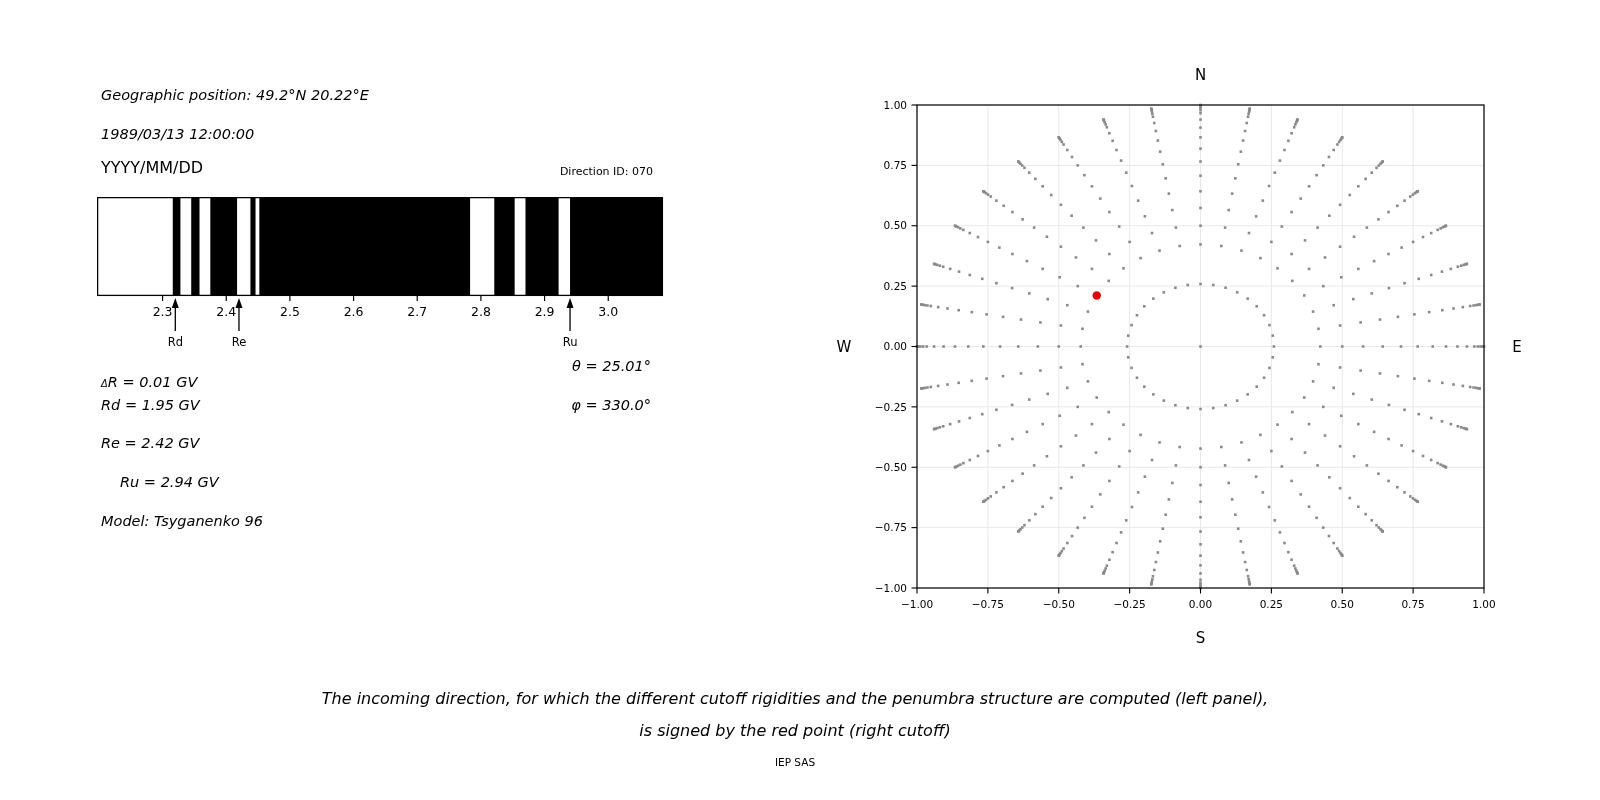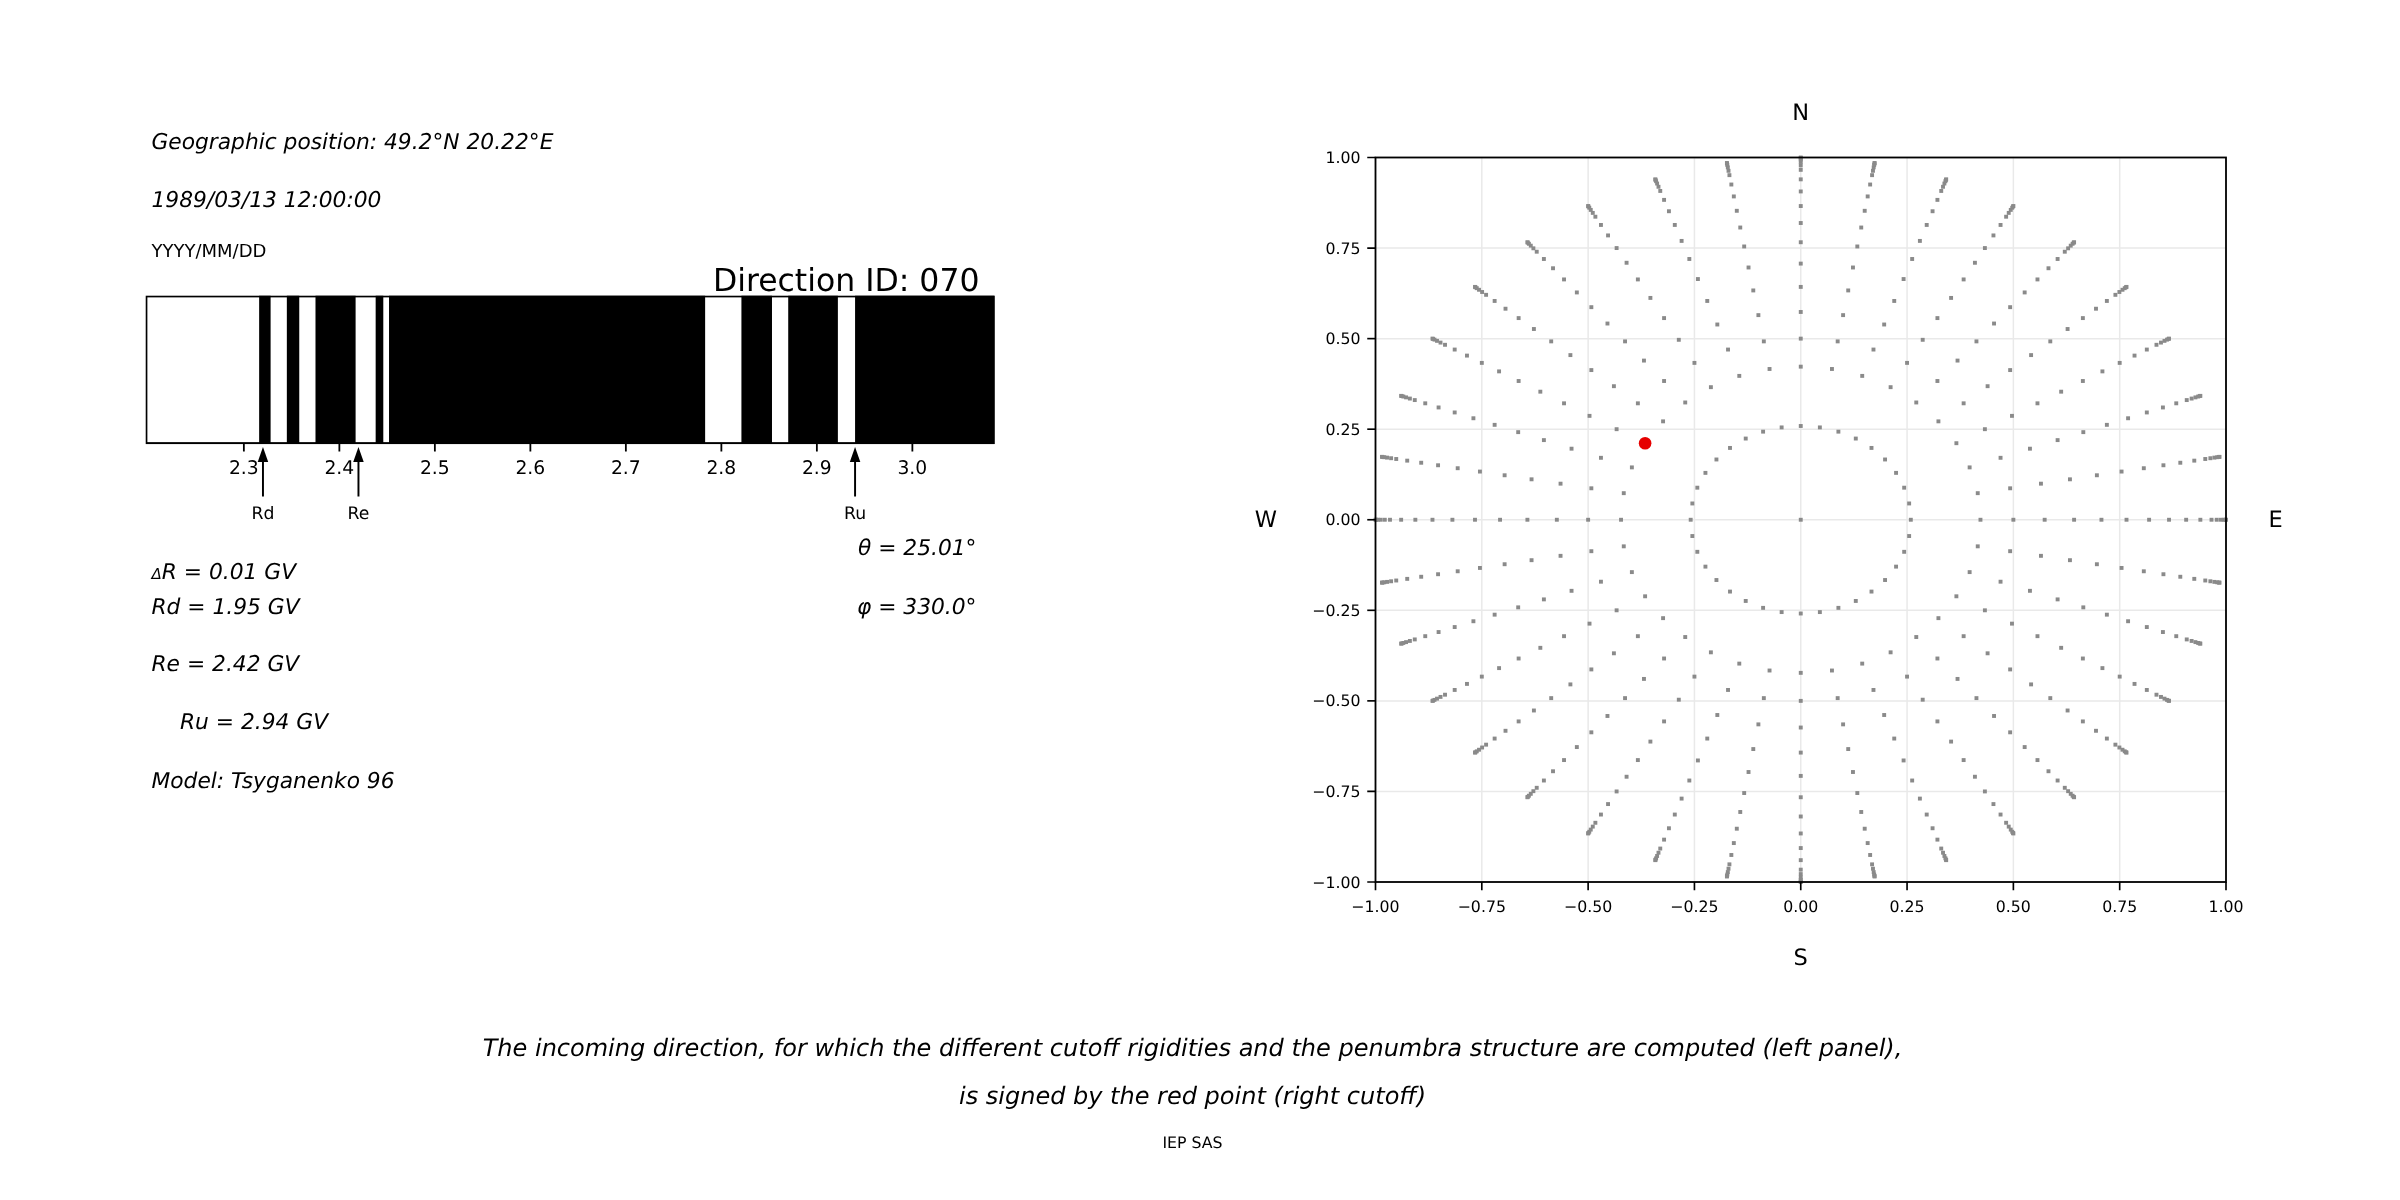--- a/index.html
+++ b/index.html
@@ -2,22 +2,22 @@
 <html><head>
 <meta charset="utf-8">
 <style>
   html,body{margin:0;padding:0;background:#fff;}
   #canvas{
     position:relative; width:1600px; height:800px; background:#ffffff;
     font-family:"DejaVu Sans", sans-serif; color:#000;
   }
   .abs{position:absolute;}
   .t14{font-size:14.5px; line-height:19px; white-space:nowrap;font-style:italic;}
-  .t10{font-size:12px; line-height:13px; white-space:nowrap;}
-  .t16{font-size:21px; line-height:21px; white-space:nowrap;margin-top:16px;}
+  .t10{font-size:16px; line-height:13px; white-space:nowrap;}
+  .t16{font-size:11px; line-height:21px; white-space:nowrap;}
   .sm-delta{font-size:10px;}
   .right-align{text-align:right;}
   .caption-wrap{left:0; width:1590px; text-align:center;}
   .cap{font-size:16px; line-height:20px;font-style:italic;}
   .credit{font-size:10.5px;}
   svg{display:block;}
 </style>
 </head>
 <body>
 

